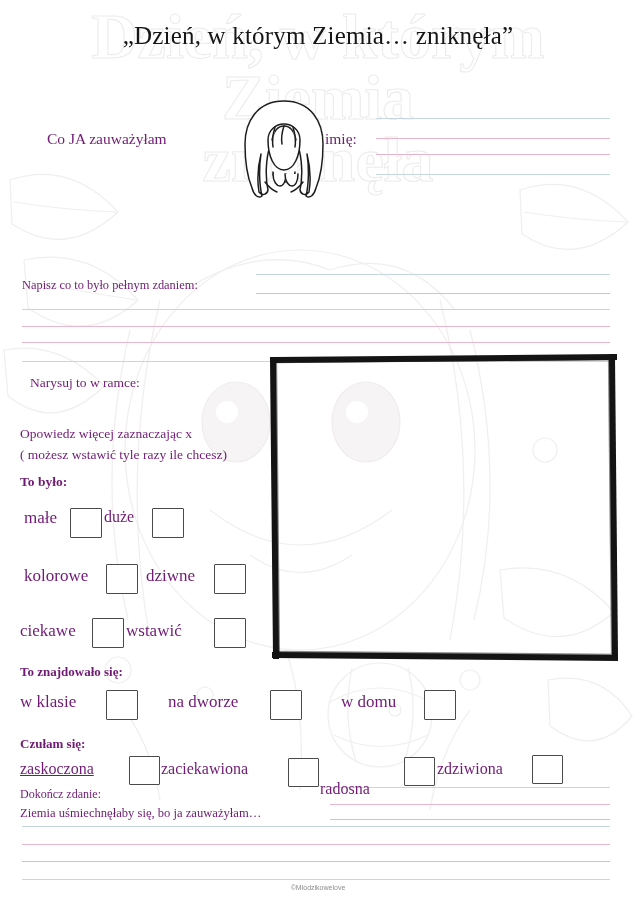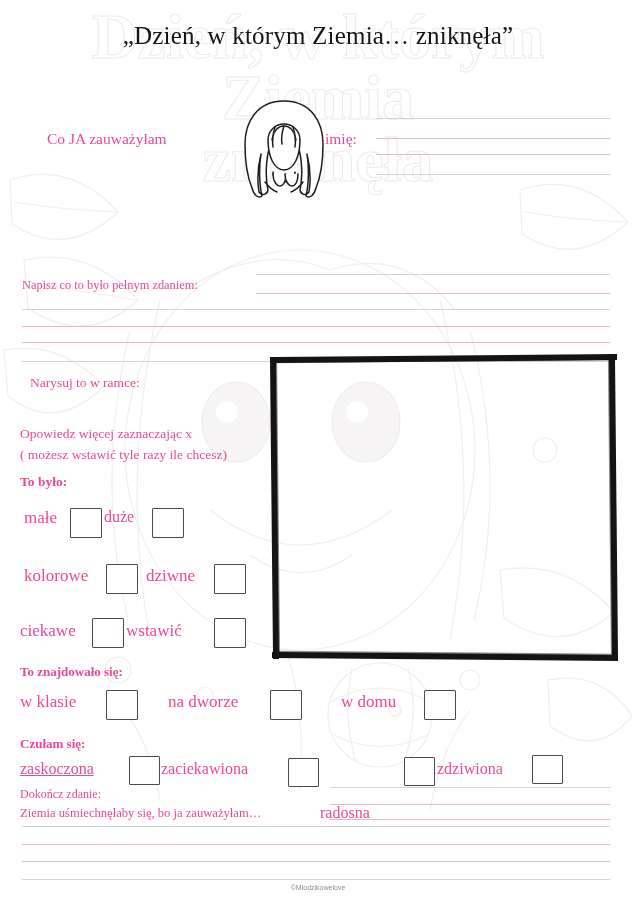--- a/index.html
+++ b/index.html
@@ -64,21 +64,21 @@
     top: 22px;
     text-align: center;
     font-size: 25px;
     color: #151515;
     z-index: 3;
     letter-spacing: .2px;
   }
   .txt {
     position: absolute;
     z-index: 3;
-    color: #ec4899;
+    color: #701a75;
     white-space: nowrap;
   }
   .para {
     position: absolute;
     z-index: 3;
     color: #181818;
     font-size: 12.4px;
     line-height: 1.62;
   }
   .bold { font-weight: bold; }
@@ -269,21 +269,21 @@
   <div class="cb" style="left:424px; top:690px; width:32px; height:30px;"></div>
 
   <div class="txt bold" style="left:20px; top:736px; font-size:13px;">Czułam się:</div>
 
   <div class="txt" style="left:20px; top:760px; font-size:16px;text-decoration:underline;">zaskoczona</div>
   <div class="cb" style="left:129px; top:756px; width:31px; height:29px;"></div>
 
   <div class="txt" style="left:161px; top:760px; font-size:16px;">zaciekawiona</div>
   <div class="cb" style="left:288px; top:758px; width:31px; height:29px;"></div>
 
-  <div class="txt" style="left:320px; top:804px; font-size:16px;">radosna</div>
+  <div class="txt" style="left:320px; top:780px; font-size:16px;">radosna</div>
   <div class="cb" style="left:404px; top:757px; width:31px; height:29px;"></div>
 
   <div class="txt" style="left:437px; top:760px; font-size:16px;">zdziwiona</div>
   <div class="cb" style="left:532px; top:755px; width:31px; height:29px;"></div>
 
   <div class="txt" style="left:20px; top:787px; font-size:12px;">Dokończ zdanie:</div>
   <div class="txt" style="left:20px; top:806px; font-size:12.6px;">Ziemia uśmiechnęłaby się, bo ja zauważyłam…</div>
 
   <div class="lines" style="left:330px; top:787px; width:280px; height:42px;">
     <div class="rule blue" style="top:0px;  width:280px;"></div>

